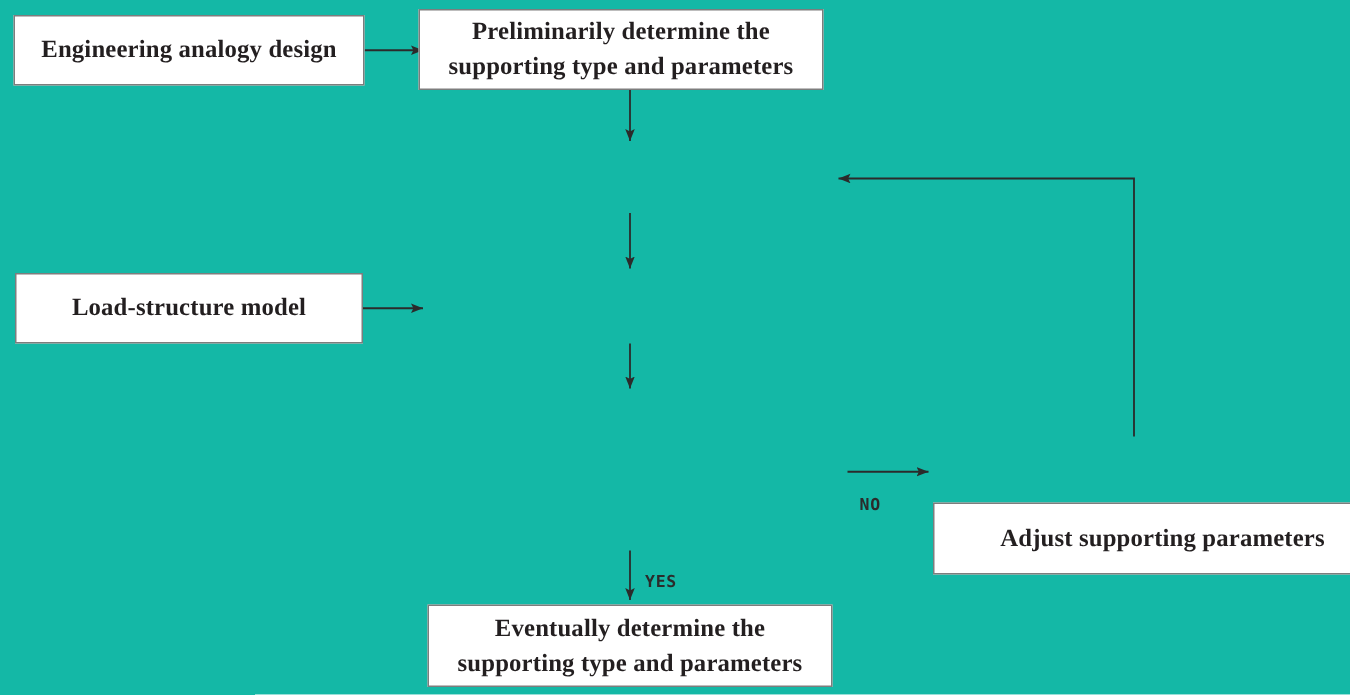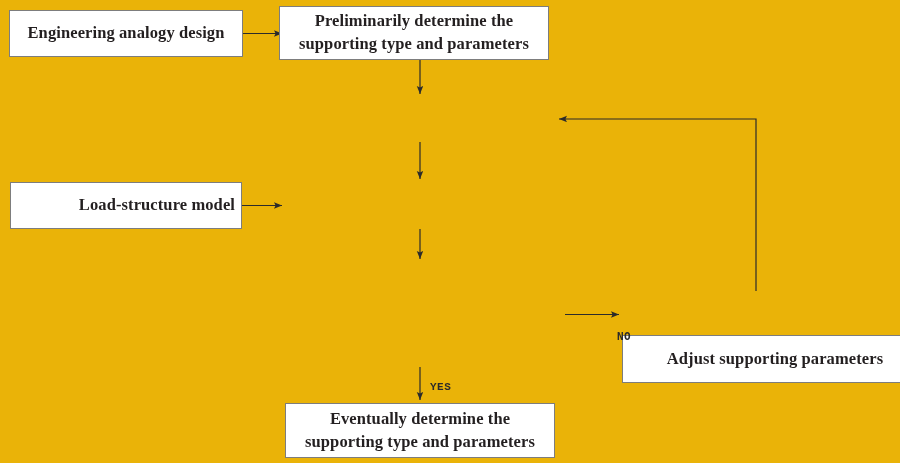--- a/index.html
+++ b/index.html
@@ -4,21 +4,21 @@
 <style>
   html, body {
     margin: 0;
     padding: 0;
     background: #ffffff;
   }
   #canvas {
     position: relative;
     width: 900px;
     height: 463px;
-    background: #eab308;
+    background: #14b8a6;
     overflow: hidden;
     font-family: "Liberation Serif", "DejaVu Serif", serif;
   }
   .node {
     position: absolute;
     box-sizing: border-box;
     border: 1px solid #7d7d7d;
     background: #ffffff;
     display: flex;
     align-items: center;
@@ -109,32 +109,32 @@
   <div class="node" style="left:9px; top:10px; width:234px; height:47px;">
     <span class="node-text">Engineering analogy design</span>
   </div>
 
   <div class="node" style="left:279px; top:6px; width:270px; height:54px;">
     <span class="node-text">Preliminarily determine the
 supporting type and parameters</span>
   </div>
 
 
-  <div class="node" style="left:10px; top:182px; width:232px; height:47px;justify-content:flex-end;">
+  <div class="node" style="left:10px; top:182px; width:232px; height:47px;">
     <span class="node-text">Load-structure model</span>
   </div>
 
 
 
   <div class="node" style="left:622px; top:291px; width:306px; height:48px;margin-top:44px;">
     <span class="node-text">Adjust supporting parameters</span>
   </div>
 
   <div class="node" style="left:285px; top:403px; width:270px; height:55px;justify-content:center;">
     <span class="node-text">Eventually determine the
 supporting type and parameters</span>
   </div>
 
-  <div class="edge-label" style="left:573px; top:330px;margin-left:44px;">NO</div>
+  <div class="edge-label" style="left:573px; top:330px;">NO</div>
 
-  <div class="edge-label" style="left:430px; top:381px;font-family:Liberation Mono, monospace;">YES</div>
+  <div class="edge-label" style="left:430px; top:381px;">YES</div>
 
 </div>
 
 </body></html>

